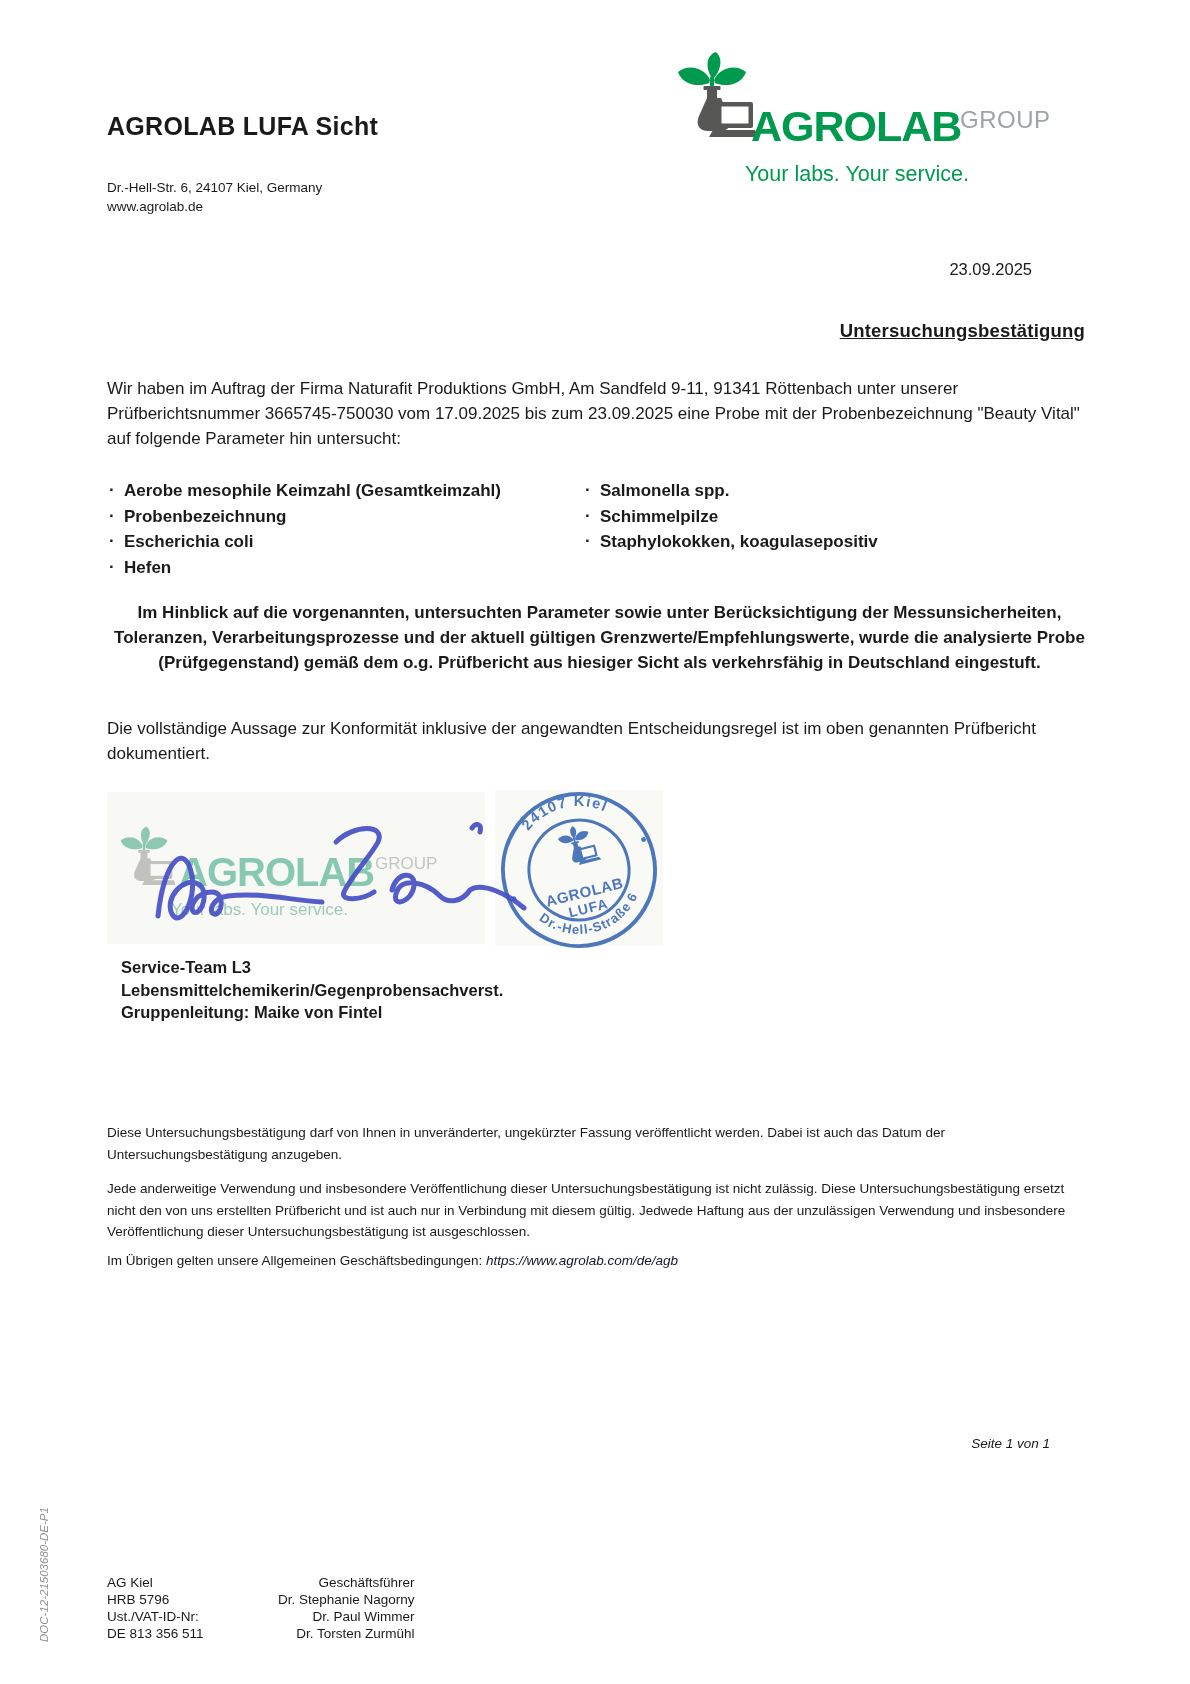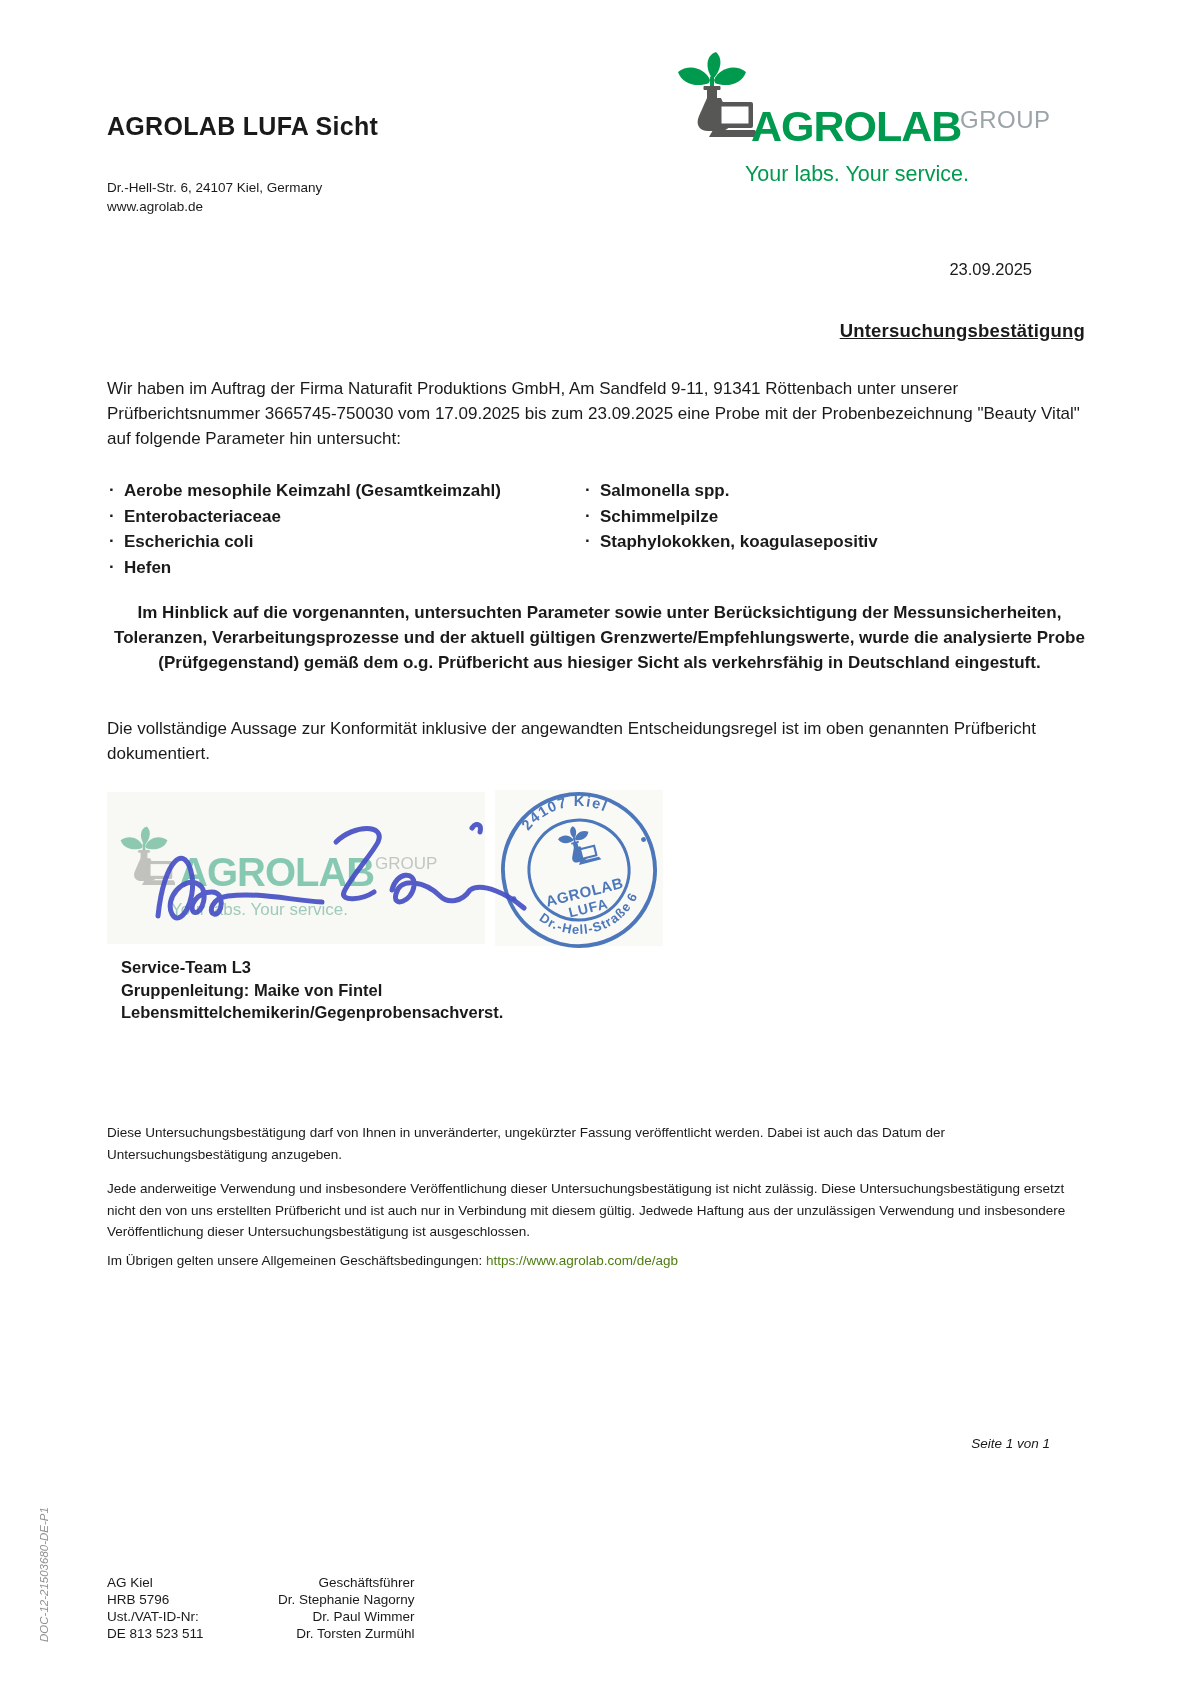--- a/index.html
+++ b/index.html
@@ -46,21 +46,21 @@
   .stamp-svg{position:absolute;left:0;top:-4px;opacity:.9;}
   .stamp-svg text{font-family:"Liberation Sans",sans-serif;fill:#3a69b4;}
   .sig-svg{left:140px;top:798px;z-index:5;pointer-events:none;}
 
   .sig-text{left:121px;top:956px;font-size:16.5px;font-weight:bold;line-height:22.5px;}
 
   .legal{left:107px;width:985px;font-size:13.5px;line-height:21.5px;}
   .legal-1{top:1122px;}
   .legal-2{top:1178px;}
   .legal-3{top:1250px;}
-  .agb-link{color:#4d7c0f;text-decoration:none;}
+  .agb-link{color:#0f172a;text-decoration:none;font-style:italic;}
 
   .page-number{top:1436px;right:140px;font-size:13.5px;font-style:italic;}
 
   .footer-col{top:1574px;font-size:13.5px;line-height:17px;}
   .footer-col.c1{left:107px;}
   .footer-col.c2{left:278px;text-align:right;}
 
   .doc-id{left:38px;top:1642px;transform:rotate(-90deg);transform-origin:0 0;
     font-size:11.5px;font-style:italic;color:#8f8f8f;white-space:nowrap;width:170px;}
 </style>
@@ -99,21 +99,21 @@
     <div class="logo-tagline">Your labs. Your service.</div>
   </div>
 
   <div class="abs date">23.09.2025</div>
   <div class="abs doc-title">Untersuchungsbestätigung</div>
 
   <div class="abs body-par intro">Wir haben im Auftrag der Firma Naturafit Produktions GmbH, Am Sandfeld 9-11, 91341 Röttenbach unter unserer Prüfberichtsnummer 3665745-750030 vom 17.09.2025 bis zum 23.09.2025 eine Probe mit der Probenbezeichnung "Beauty Vital" auf folgende Parameter hin untersucht:</div>
 
   <div class="abs param-col left">
     <div class="param-item"><span class="bullet">·</span><span>Aerobe mesophile Keimzahl (Gesamtkeimzahl)</span></div>
-    <div class="param-item"><span class="bullet">·</span><span>Enterobacteriaceae</span></div>
+    <div class="param-item"><span class="bullet">·</span><span>Probenbezeichnung</span></div>
     <div class="param-item"><span class="bullet">·</span><span>Escherichia coli</span></div>
     <div class="param-item"><span class="bullet">·</span><span>Hefen</span></div>
   </div>
   <div class="abs param-col right">
     <div class="param-item"><span class="bullet">·</span><span>Salmonella spp.</span></div>
     <div class="param-item"><span class="bullet">·</span><span>Schimmelpilze</span></div>
     <div class="param-item"><span class="bullet">·</span><span>Staphylokokken, koagulasepositiv</span></div>
   </div>
 
   <div class="abs body-par bold conclusion">Im Hinblick auf die vorgenannten, untersuchten Parameter sowie unter Berücksichtigung der Messunsicherheiten, Toleranzen, Verarbeitungsprozesse und der aktuell gültigen Grenzwerte/Empfehlungswerte, wurde die analysierte Probe (Prüfgegenstand) gemäß dem o.g. Prüfbericht aus hiesiger Sicht als verkehrsfähig in Deutschland eingestuft.</div>
@@ -184,37 +184,37 @@
     <g fill="none" stroke="#474fc5" stroke-width="5" stroke-linecap="round" stroke-linejoin="round" opacity="0.92">
       <path d="M 18,118 C 24,60 46,44 52,78 C 56,104 40,130 32,116 C 24,100 44,78 58,86 C 70,92 62,118 54,114 C 48,110 56,94 72,94 C 86,94 82,118 74,116 C 68,114 72,100 88,98 C 118,94 150,102 182,104"></path>
       <path d="M 196,44 C 214,26 246,26 238,44 C 232,56 210,80 204,94 C 200,104 222,102 234,94"></path>
       <path d="M 252,92 C 256,74 276,72 274,88 C 272,104 252,110 256,96 C 260,78 286,84 300,98 C 308,106 322,104 330,92 C 342,84 368,96 384,110"></path>
       <path d="M 332,30 C 336,24 342,26 340,34"></path>
     </g>
   </svg>
 
   <div class="abs sig-text">
     <div>Service-Team L3</div>
+    <div>Lebensmittelchemikerin/Gegenprobensachverst.</div>
     <div>Gruppenleitung: Maike von Fintel</div>
-    <div>Lebensmittelchemikerin/Gegenprobensachverst.</div>
   </div>
 
   <div class="abs legal legal-1">Diese Untersuchungsbestätigung darf von Ihnen in unveränderter, ungekürzter Fassung veröffentlicht werden. Dabei ist auch das Datum der Untersuchungsbestätigung anzugeben.</div>
   <div class="abs legal legal-2">Jede anderweitige Verwendung und insbesondere Veröffentlichung dieser Untersuchungsbestätigung ist nicht zulässig. Diese Untersuchungsbestätigung ersetzt nicht den von uns erstellten Prüfbericht und ist auch nur in Verbindung mit diesem gültig. Jedwede Haftung aus der unzulässigen Verwendung und insbesondere Veröffentlichung dieser Untersuchungsbestätigung ist ausgeschlossen.</div>
   <div class="abs legal legal-3">
     <span>Im Übrigen gelten unsere Allgemeinen Geschäftsbedingungen: </span><span class="agb-link">https://www.agrolab.com/de/agb</span>
   </div>
 
   <div class="abs page-number">Seite 1 von 1</div>
 
   <div class="abs footer-col c1">
     <div>AG Kiel</div>
     <div>HRB 5796</div>
     <div>Ust./VAT-ID-Nr:</div>
-    <div>DE 813 523 511</div>
+    <div>DE 813 356 511</div>
   </div>
   <div class="abs footer-col c2">
     <div>Geschäftsführer</div>
     <div>Dr. Stephanie Nagorny</div>
     <div>Dr. Paul Wimmer</div>
     <div>Dr. Torsten Zurmühl</div>
   </div>
 
   <div class="abs doc-id">DOC-12-21503680-DE-P1</div>
 

